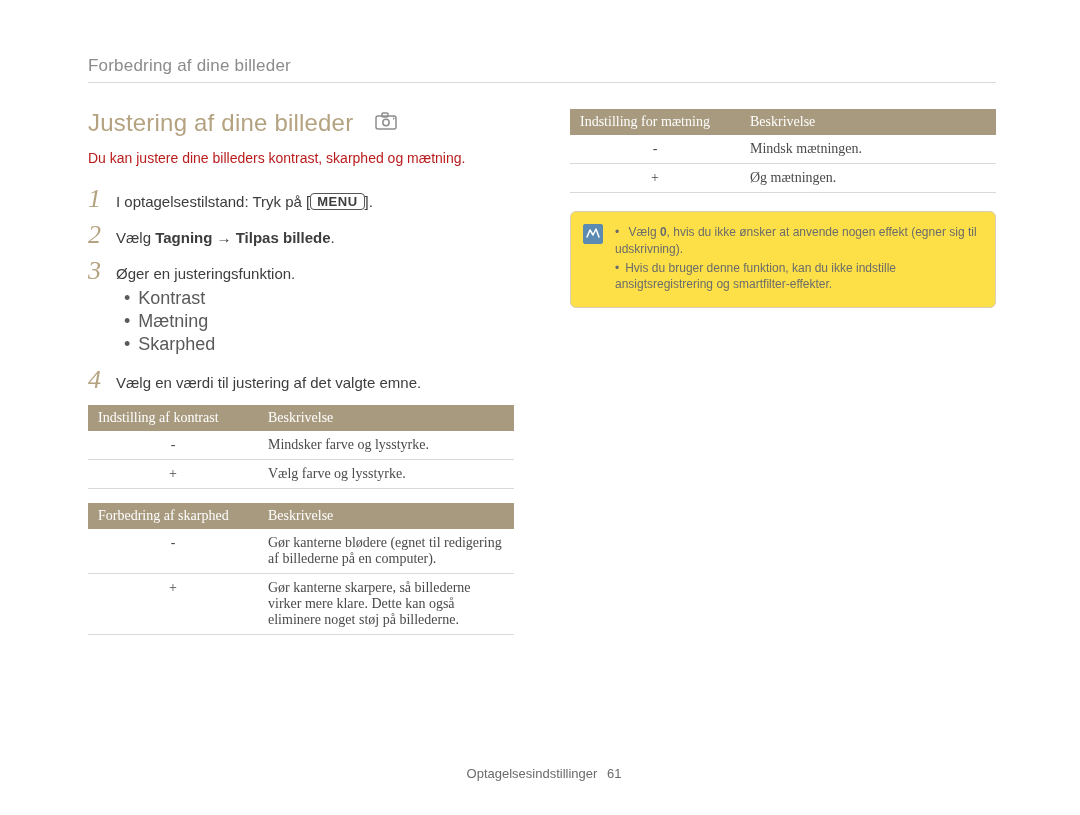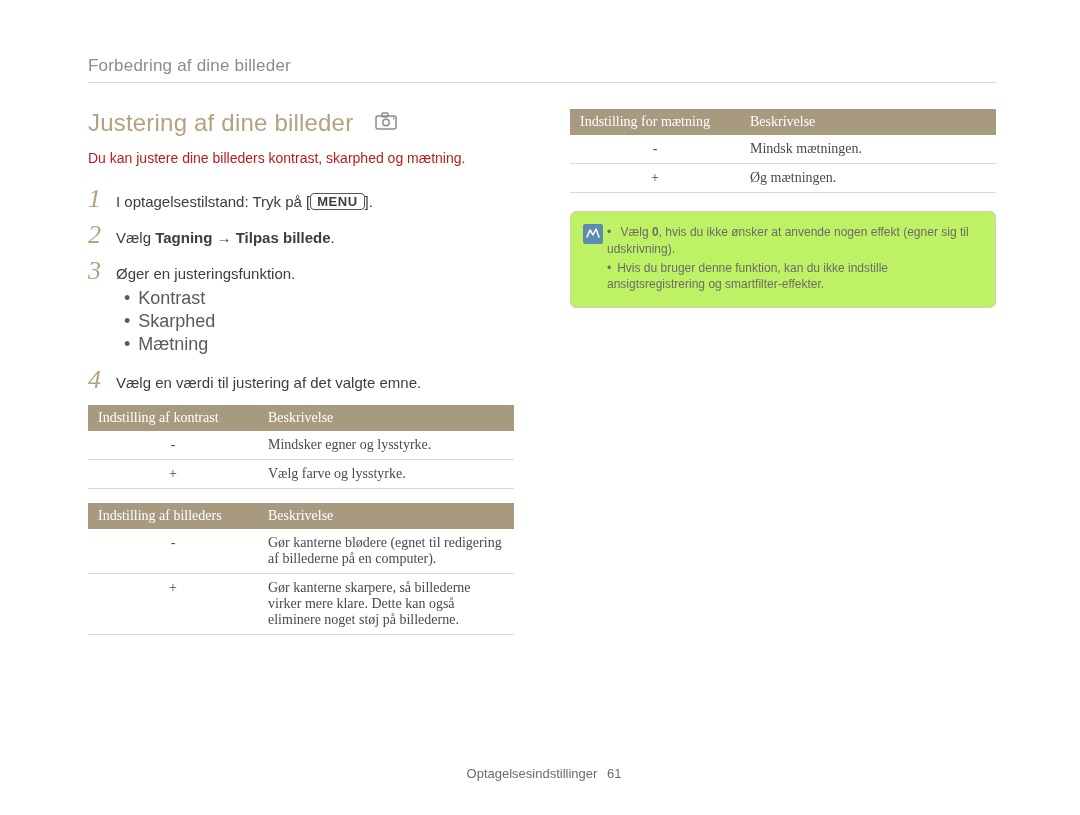--- a/index.html
+++ b/index.html
@@ -124,23 +124,23 @@
   table.opt td.sym {
     text-align: center;
     width: 150px;
   }
   table.opt th:first-child { width: 150px; }
 
   .note-box {
     display: flex;
     border: 1px solid #d8cdb7;
     border-radius: 6px;
-    background: #bef264;
+    background: #fde047;
     padding: 10px 14px 12px 12px;
-    gap: 4px;
+    gap: 12px;
     margin-top: 18px;
   }
   .note-icon {
     width: 20px;
     height: 20px;
     flex: 0 0 20px;
     background: #5b8ab2;
     border-radius: 3px;
     position: relative;
     margin-top: 2px;
@@ -209,50 +209,50 @@
           <span>Vælg </span><span class="bold">Tagning → Tilpas billede</span><span>.</span>
         </span>
       </div>
 
       <div class="step">
         <span class="step-num">3</span>
         <span class="step-text">Øger en justeringsfunktion.</span>
       </div>
       <ul class="sublist">
         <li>Kontrast</li>
+        <li>Mætning</li>
         <li>Skarphed</li>
-        <li>Mætning</li>
       </ul>
 
       <div class="step">
         <span class="step-num">4</span>
         <span class="step-text">Vælg en værdi til justering af det valgte emne.</span>
       </div>
 
       <table class="opt">
         <tbody>
             <tr>
           <th>Indstilling af kontrast</th>
           <th>Beskrivelse</th>
         </tr>
         <tr>
           <td class="sym">-</td>
-          <td>Mindsker egner og lysstyrke.</td>
+          <td>Mindsker farve og lysstyrke.</td>
         </tr>
         <tr>
           <td class="sym">+</td>
           <td>Vælg farve og lysstyrke.</td>
         </tr>
       </tbody>
         </table>
 
       <table class="opt">
         <tbody>
             <tr>
-          <th>Indstilling af billeders</th>
+          <th>Forbedring af skarphed</th>
           <th>Beskrivelse</th>
         </tr>
         <tr>
           <td class="sym">-</td>
           <td>Gør kanterne blødere (egnet til redigering af billederne på en computer).</td>
         </tr>
         <tr>
           <td class="sym">+</td>
           <td>Gør kanterne skarpere, så billederne virker mere klare. Dette kan også eliminere noget støj på billederne.</td>
         </tr>

